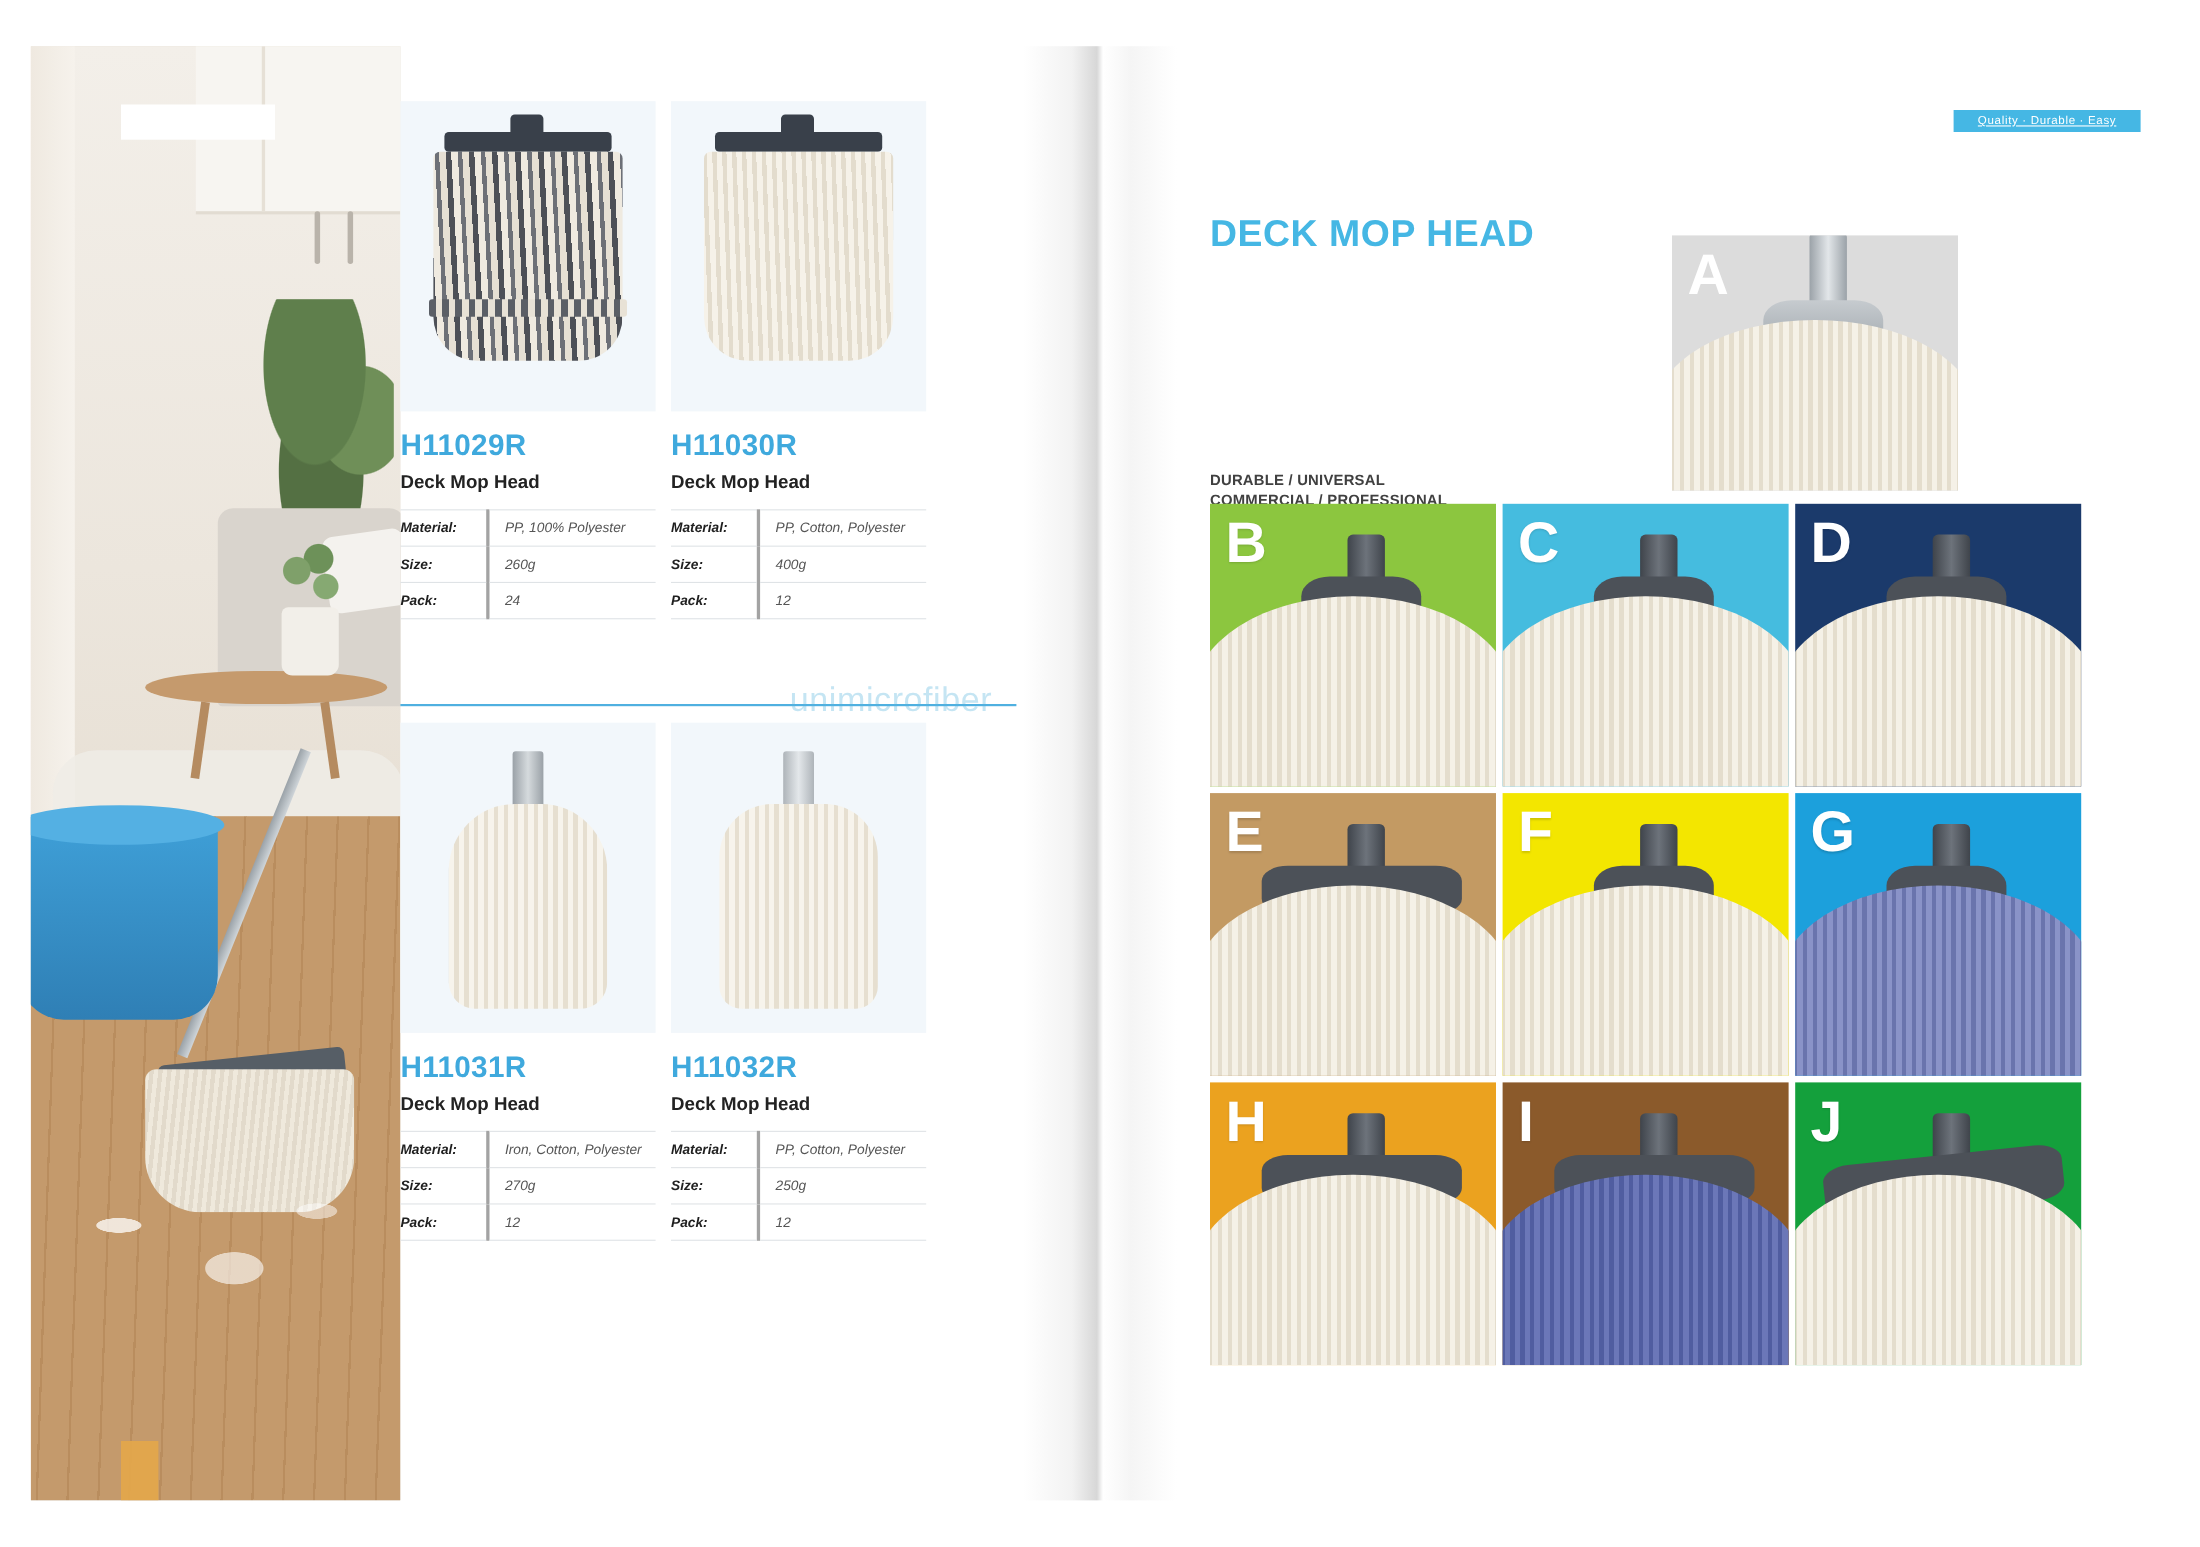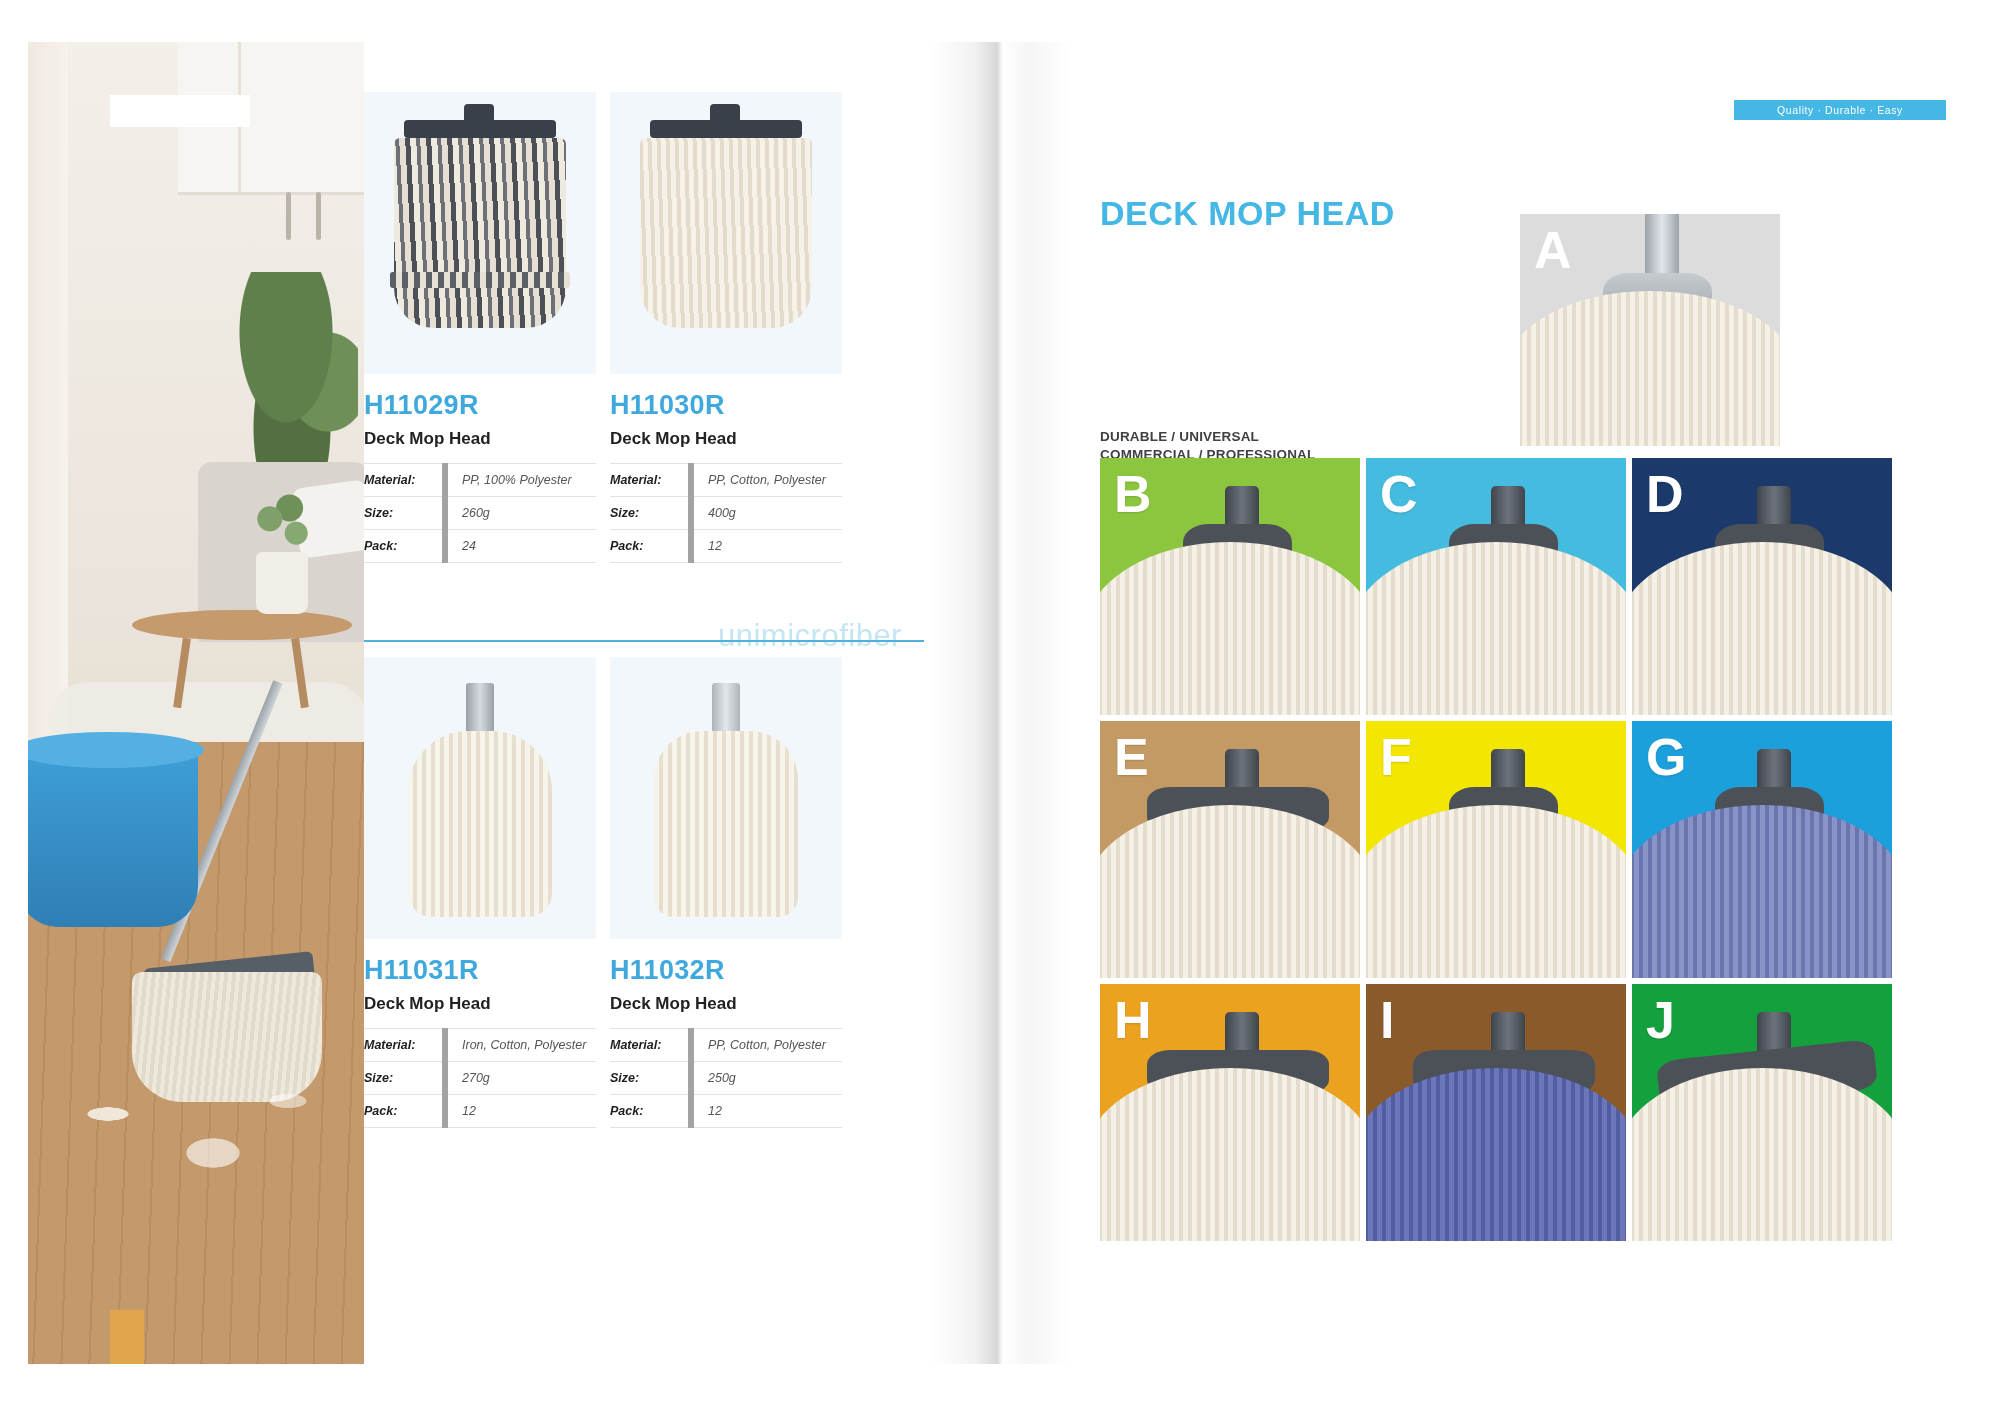--- a/index.html
+++ b/index.html
@@ -49,21 +49,21 @@
   .products{position:absolute;left:336px;top:50px;width:560px;}
   .prow{display:flex;gap:14px;align-items:center;}
   .pcard{width:232px;}
   .pimg{width:232px;height:282px;background:#f2f7fb;position:relative;overflow:hidden;}
   .sku{color:#3fa9dd;font-size:27px;font-weight:bold;letter-spacing:.3px;margin:16px 0 0 0;}
   .pname{color:#222;font-size:17px;font-weight:bold;margin:8px 0 14px 0;}
   .spec{border-collapse:collapse;width:232px;font-style:italic;}
   .spec td{border-top:1px solid #dfe3e6;font-size:12.5px;padding:9px 0;color:#333;vertical-align:middle;}
   .spec tr:last-child td{border-bottom:1px solid #dfe3e6;}
   .spec td.k{width:78px;font-weight:bold;color:#1f1f1f;}
-  .spec td.v{color:#555;padding-left:14px;border-left:6px solid #a3a3a3;}
+  .spec td.v{color:#555;padding-left:14px;border-left:3px solid #a3a3a3;}
   .divider{position:absolute;left:336px;top:598px;width:560px;height:2px;background:#4fb0e0;}
   .watermark{position:absolute;left:690px;top:576px;font-size:31px;font-weight:normal;color:rgba(90,180,220,.35);letter-spacing:.5px;}
 
   
   .mop-a{position:absolute;left:22px;top:28px;width:188px;height:230px;}
   .mop-a .bar{position:absolute;left:18px;top:0;width:152px;height:18px;background:#39404a;border-radius:4px;}
   .mop-a .neck{position:absolute;left:78px;top:-16px;width:30px;height:22px;background:#39404a;border-radius:4px;}
   .mop-a .yarn{position:absolute;left:8px;top:18px;width:172px;height:190px;border-radius:6px 6px 40px 40px;
     background:repeating-linear-gradient(87deg,#4d5057 0 5px,#efeae0 5px 11px,#6d7077 11px 15px,#e6e0d4 15px 21px);}
   .mop-a .band{position:absolute;left:4px;top:152px;width:180px;height:16px;background:repeating-linear-gradient(90deg,#5b5f66 0 6px,#e8e2d6 6px 12px);border-radius:3px;}
@@ -72,21 +72,21 @@
   .mop-round .ferrule{position:absolute;left:58px;top:0;width:28px;height:52px;background:linear-gradient(90deg,#9aa1a7,#d5dadd,#9aa1a7);border-radius:3px;}
   .mop-round .body{position:absolute;left:0;top:48px;width:144px;height:186px;border-radius:60px 60px 24px 24px;
     background:repeating-linear-gradient(90deg,#f7f4ec 0 5px,#e6dfd0 5px 9px);}
 
   
   .gutter{position:absolute;left:930px;top:42px;width:140px;height:1322px;
     background:linear-gradient(90deg,#ffffff 0%,#f2f2f2 32%,#d7d7d7 48%,#ffffff 52%,#f5f5f5 70%,#ffffff 100%);}
 
   
   .right-page{position:absolute;left:1070px;top:42px;width:902px;height:1322px;background:#ffffff;}
-  .tagline{position:absolute;right:26px;top:58px;width:212px;height:20px;background:#45b7e4;color:#fff;font-size:10.5px;letter-spacing:.6px;text-align:center;line-height:20px;}
+  .tagline{position:absolute;right:26px;top:58px;width:170px;height:20px;background:#45b7e4;color:#fff;font-size:10.5px;letter-spacing:.6px;text-align:center;line-height:20px;text-decoration:underline;}
   .r-kicker{position:absolute;left:30px;top:152px;color:#45b7e4;font-size:34px;font-weight:bold;letter-spacing:.5px;}
   .r-head{position:absolute;left:30px;top:222px;color:#45b7e4;font-size:46px;font-weight:bold;line-height:1.06;letter-spacing:-.3px;}
   .r-sub{position:absolute;left:30px;top:386px;color:#404040;font-size:13.5px;font-weight:bold;line-height:1.32;letter-spacing:.2px;}
 
   .tile-a{position:absolute;left:450px;top:172px;width:260px;height:232px;background:#dcdcdc;overflow:hidden;}
   .grid{position:absolute;left:30px;top:416px;width:792px;display:grid;grid-template-columns:repeat(3,260px);grid-template-rows:repeat(3,257px);gap:6px;}
   .tile{position:relative;overflow:hidden;}
   .tile .ltr{position:absolute;left:14px;top:6px;color:#fff;font-size:52px;font-weight:bold;z-index:3;text-shadow:0 1px 2px rgba(0,0,0,.15);}
   .tile-a .ltr{position:absolute;left:14px;top:6px;color:#fff;font-size:52px;font-weight:bold;z-index:3;}
 

